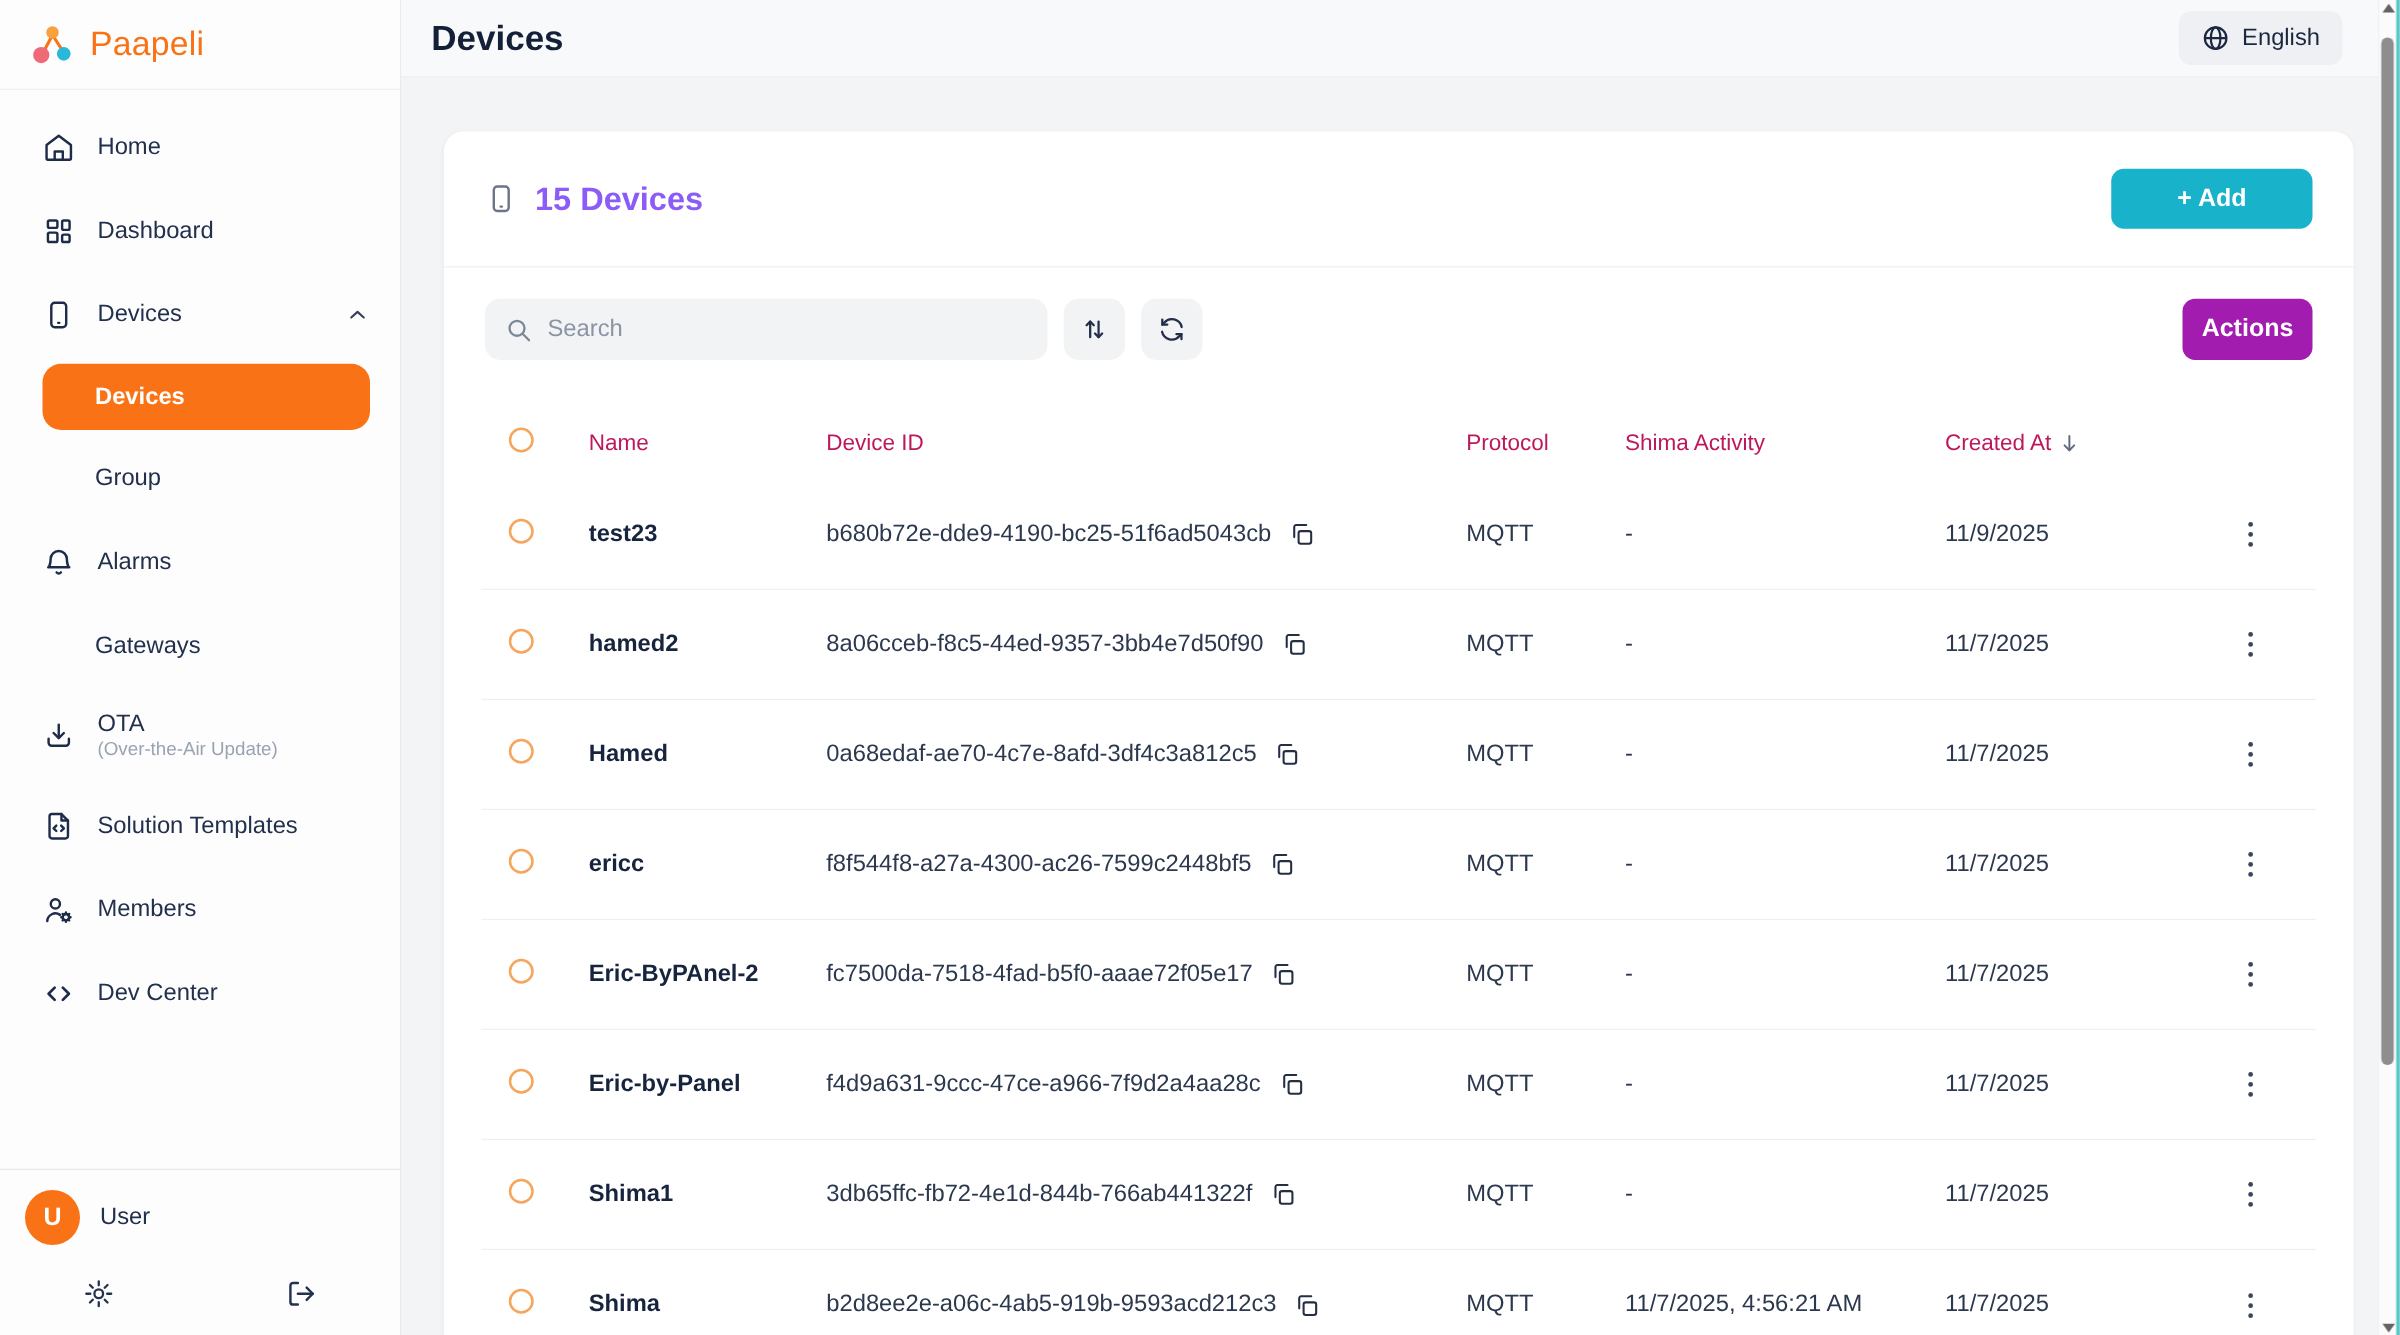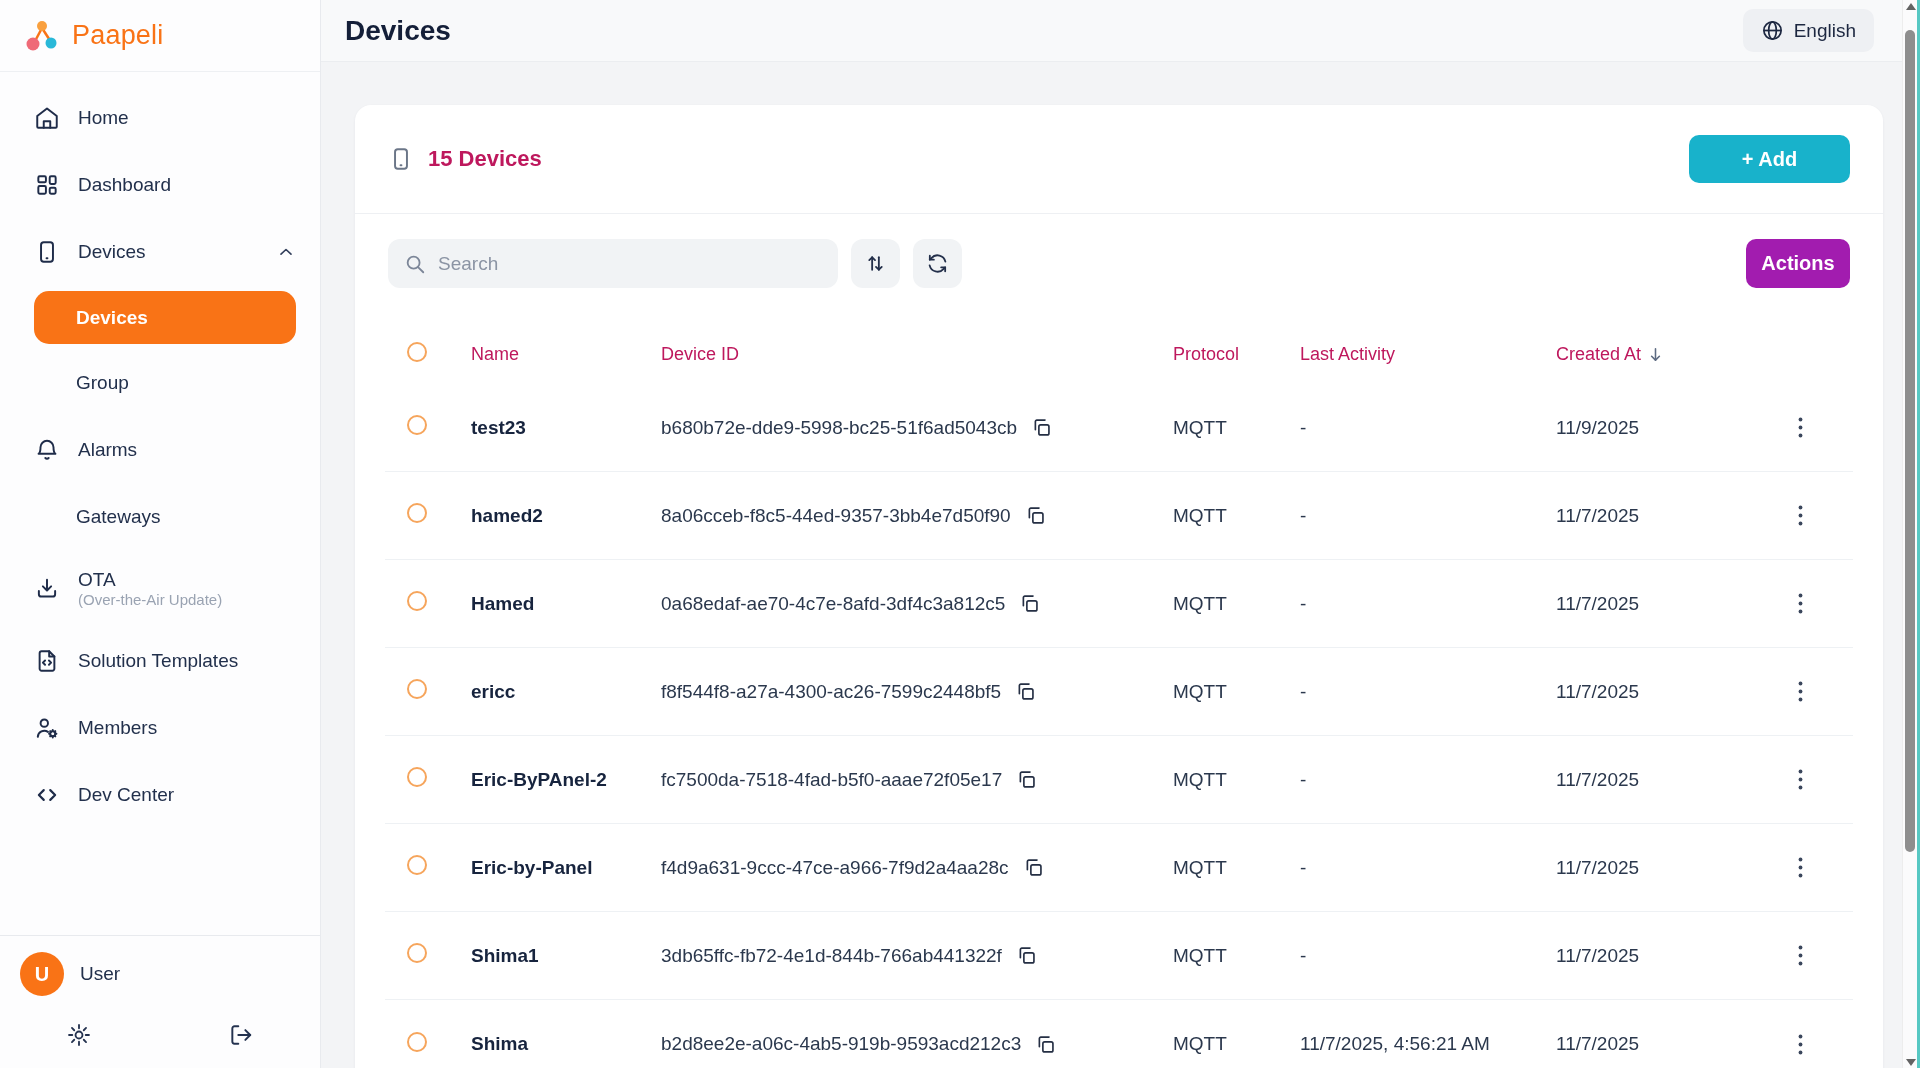--- a/index.html
+++ b/index.html
@@ -58,21 +58,21 @@
   .lang-btn .globe { width:23px; height:23px; color:#1c2740; }
 
   .content { flex:1; position:relative; }
   .card {
     position:absolute; left:34px; right:37px; top:43px; height:1200px;
     background:#ffffff; border-radius:16px; box-shadow:0 1px 3px rgba(20,30,60,0.06);
   }
   .card-head { height:108px; display:flex; align-items:center; justify-content:space-between; padding:0 33px; }
   .count-wrap { display:flex; align-items:center; gap:14px; }
   .count-wrap .phone-icon { width:26px; height:26px; color:#6b7688; }
-  .count-label { font-size:22px; font-weight:bold; color:#be185d; }
+  .count-label { font-size:26px; font-weight:bold; color:#8b5cf6; }
   .add-btn {
     width:161px; height:48px; background:#18b2cb; color:#fff; border:none; border-radius:10px;
     font-size:20px; font-weight:bold; cursor:pointer; font-family:inherit;
   }
   .card-divider { height:1px; background:#eef0f3; }
 
   .toolbar { display:flex; align-items:center; padding:25px 33px 0 33px; height:110px; box-sizing:border-box; align-items:flex-start; }
   .search-box {
     width:450px; height:49px; background:#f1f3f5; border-radius:12px;
     display:flex; align-items:center; gap:12px; padding:0 16px;
@@ -314,36 +314,36 @@
         <span class="spacer"></span>
         <button class="actions-btn">Actions</button>
       </div>
 
       <div class="table">
         <div class="tgrid thead">
           <div><span class="radio"></span></div>
           <div>Name</div>
           <div>Device ID</div>
           <div>Protocol</div>
-          <div>Last Activity</div>
+          <div>Shima Activity</div>
           <div class="c-created">
             <span>Created At</span>
             <svg class="sort-arrow" viewBox="0 0 24 24" fill="none" stroke="currentColor" stroke-width="2.2" stroke-linecap="round" stroke-linejoin="round">
               <path d="M12 4v16"></path>
                 <path d="M6.5 14.5 12 20l5.5-5.5"></path>
             </svg>
           </div>
           <div></div>
         </div>
         <div id="rows">
   <div class="tgrid trow">
     <div><span class="radio"></span></div>
     <div class="c-name">test23</div>
     <div class="c-id">
-      <span>b680b72e-dde9-5998-bc25-51f6ad5043cb</span>
+      <span>b680b72e-dde9-4190-bc25-51f6ad5043cb</span>
       <button class="copy-btn">
         <svg viewBox="0 0 24 24" fill="none" stroke="currentColor" stroke-width="1.9" stroke-linecap="round" stroke-linejoin="round">
           <rect x="9" y="9" width="11.5" height="11.5" rx="2"></rect>
                     <path d="M5 14.5V5.2A1.7 1.7 0 0 1 6.7 3.5H16"></path>
         </svg>
       </button>
     </div>
     <div>MQTT</div>
     <div>-</div>
     <div>11/9/2025</div>

